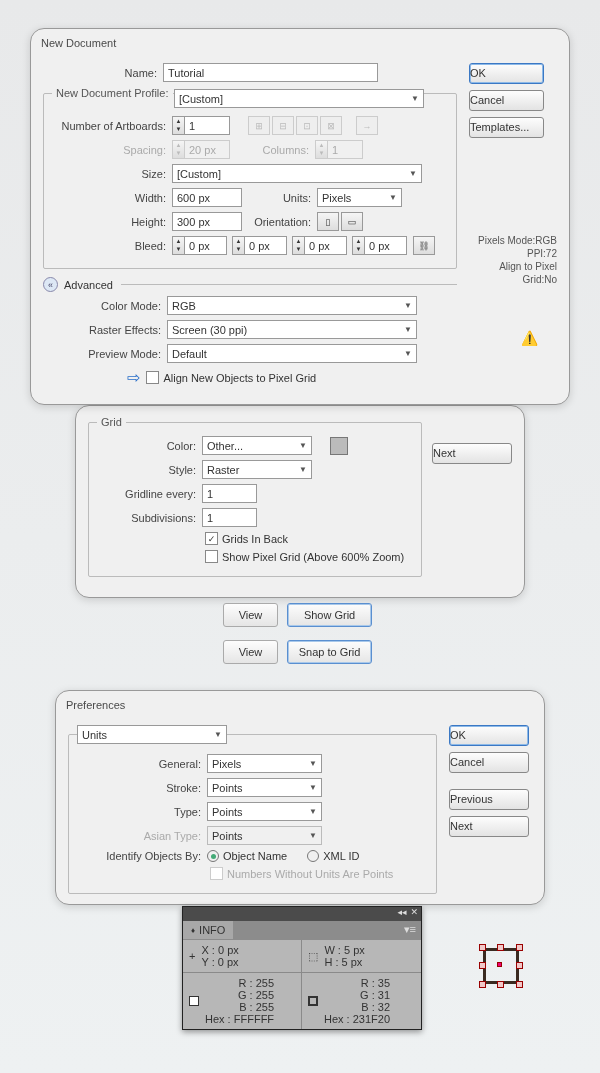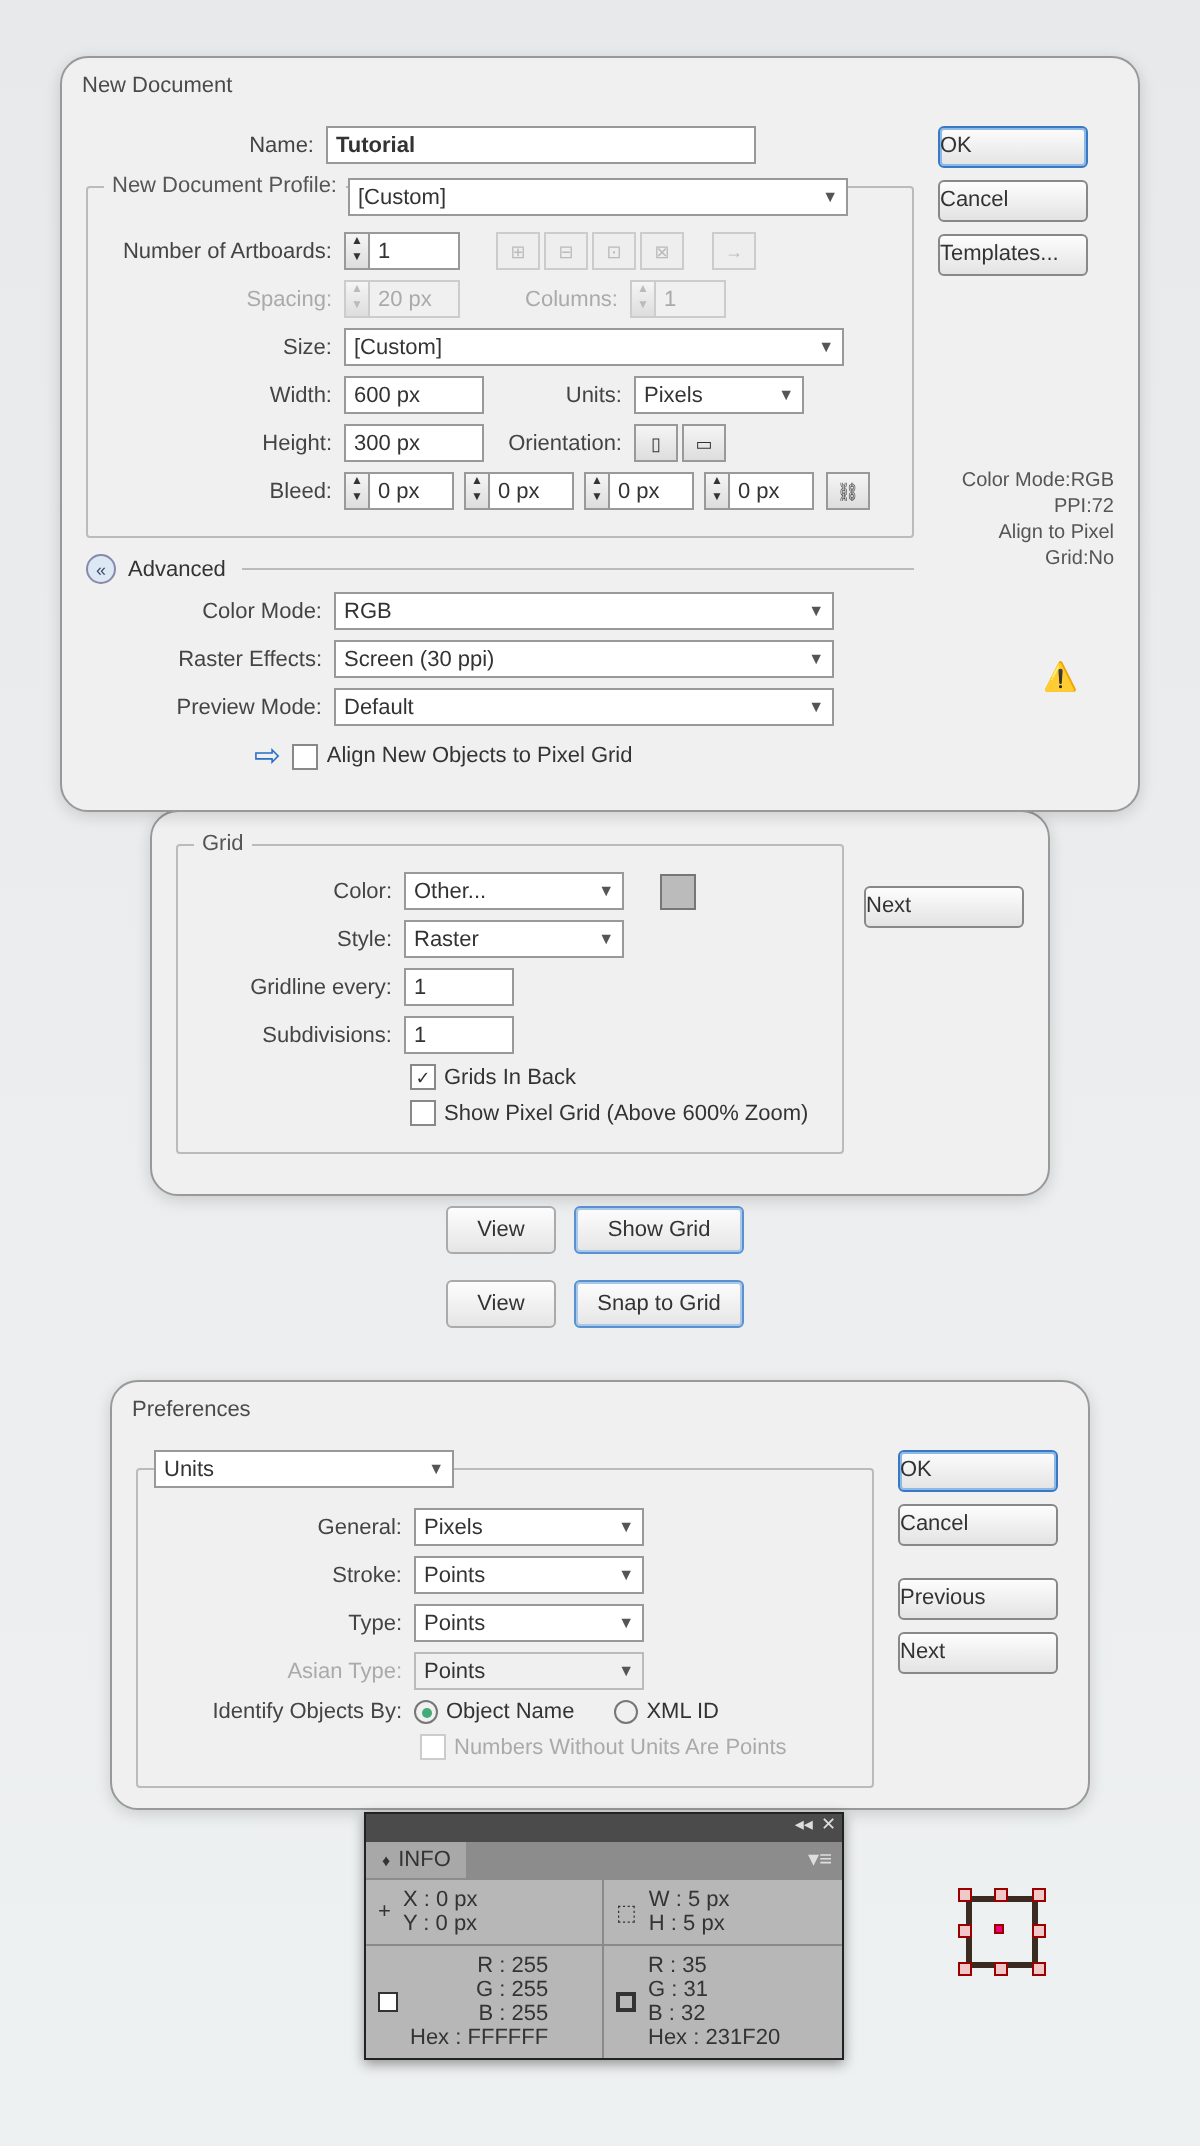--- a/index.html
+++ b/index.html
@@ -46,21 +46,21 @@
 </style>
 </head>
 <body>
 
 <div class="dialog" style="left:30px;top:28px;width:540px">
   <div class="dlg-title">New Document</div>
   <div class="dlg-body" style="display:flex">
     <div style="flex:1">
       <div class="row">
         <div class="lbl" style="width:120px">Name:</div>
-        <input type="text" style="width: 215px; font-weight: bold;" value="Tutorial">
+        <input type="text" style="width: 215px;" value="Tutorial">
       </div>
       <fieldset>
         <legend>New Document Profile:</legend>
         <div class="combo" style="width:250px;margin:-18px 0 8px 122px">
             <span>[Custom]</span>
             <span class="arr">▼</span>
           </div>
         <div class="row">
           <div class="lbl" style="width:120px">Number of Artboards:</div>
           <div class="spin">
@@ -168,21 +168,21 @@
           <span class="chk"></span>
           <span>Align New Objects to Pixel Grid</span>
         </div>
       </div>
     </div>
     <div style="width:100px;padding-left:12px">
       <div class="btn primary">OK</div>
       <div class="btn">Cancel</div>
       <div class="btn" style="margin-top:6px">Templates...</div>
       <div style="height:90px"></div>
-      <div class="infolabel">Color Mode:RGB</div>
+      <div class="infolabel">Pixels Mode:RGB</div>
       <div class="infolabel">PPI:72</div>
       <div class="infolabel">Align to Pixel Grid:No</div>
       <div style="height:44px"></div>
       <div style="text-align:right;padding-right:18px;font-size:14px">⚠️</div>
     </div>
   </div>
 </div>
 
 <div class="dialog" style="left:75px;top:405px;width:450px;z-index:-1">
   <div class="dlg-body" style="display:flex;padding-top:10px">
@@ -337,21 +337,21 @@
         <span style="width:10px;height:10px;border:1px solid #333;background:#fff"></span>
         <div style="text-align:right">
           <div><span>R :</span> <span>255</span></div>
           <div><span>G :</span> <span>255</span></div>
           <div><span>B :</span> <span>255</span></div>
           <div><span>Hex :</span> <span>FFFFFF</span></div>
         </div>
       </div>
       <div class="gridcell" style="width:50%;display:flex;align-items:center;gap:6px;border:none">
         <span style="width:10px;height:10px;border:2px solid #333"></span>
-        <div style="text-align:left">
+        <div style="text-align:right">
           <div><span>R :</span> <span>35</span></div>
           <div><span>G :</span> <span>31</span></div>
           <div><span>B :</span> <span>32</span></div>
           <div><span>Hex :</span> <span>231F20</span></div>
         </div>
       </div>
     </div>
   </div>
 </div>
 

